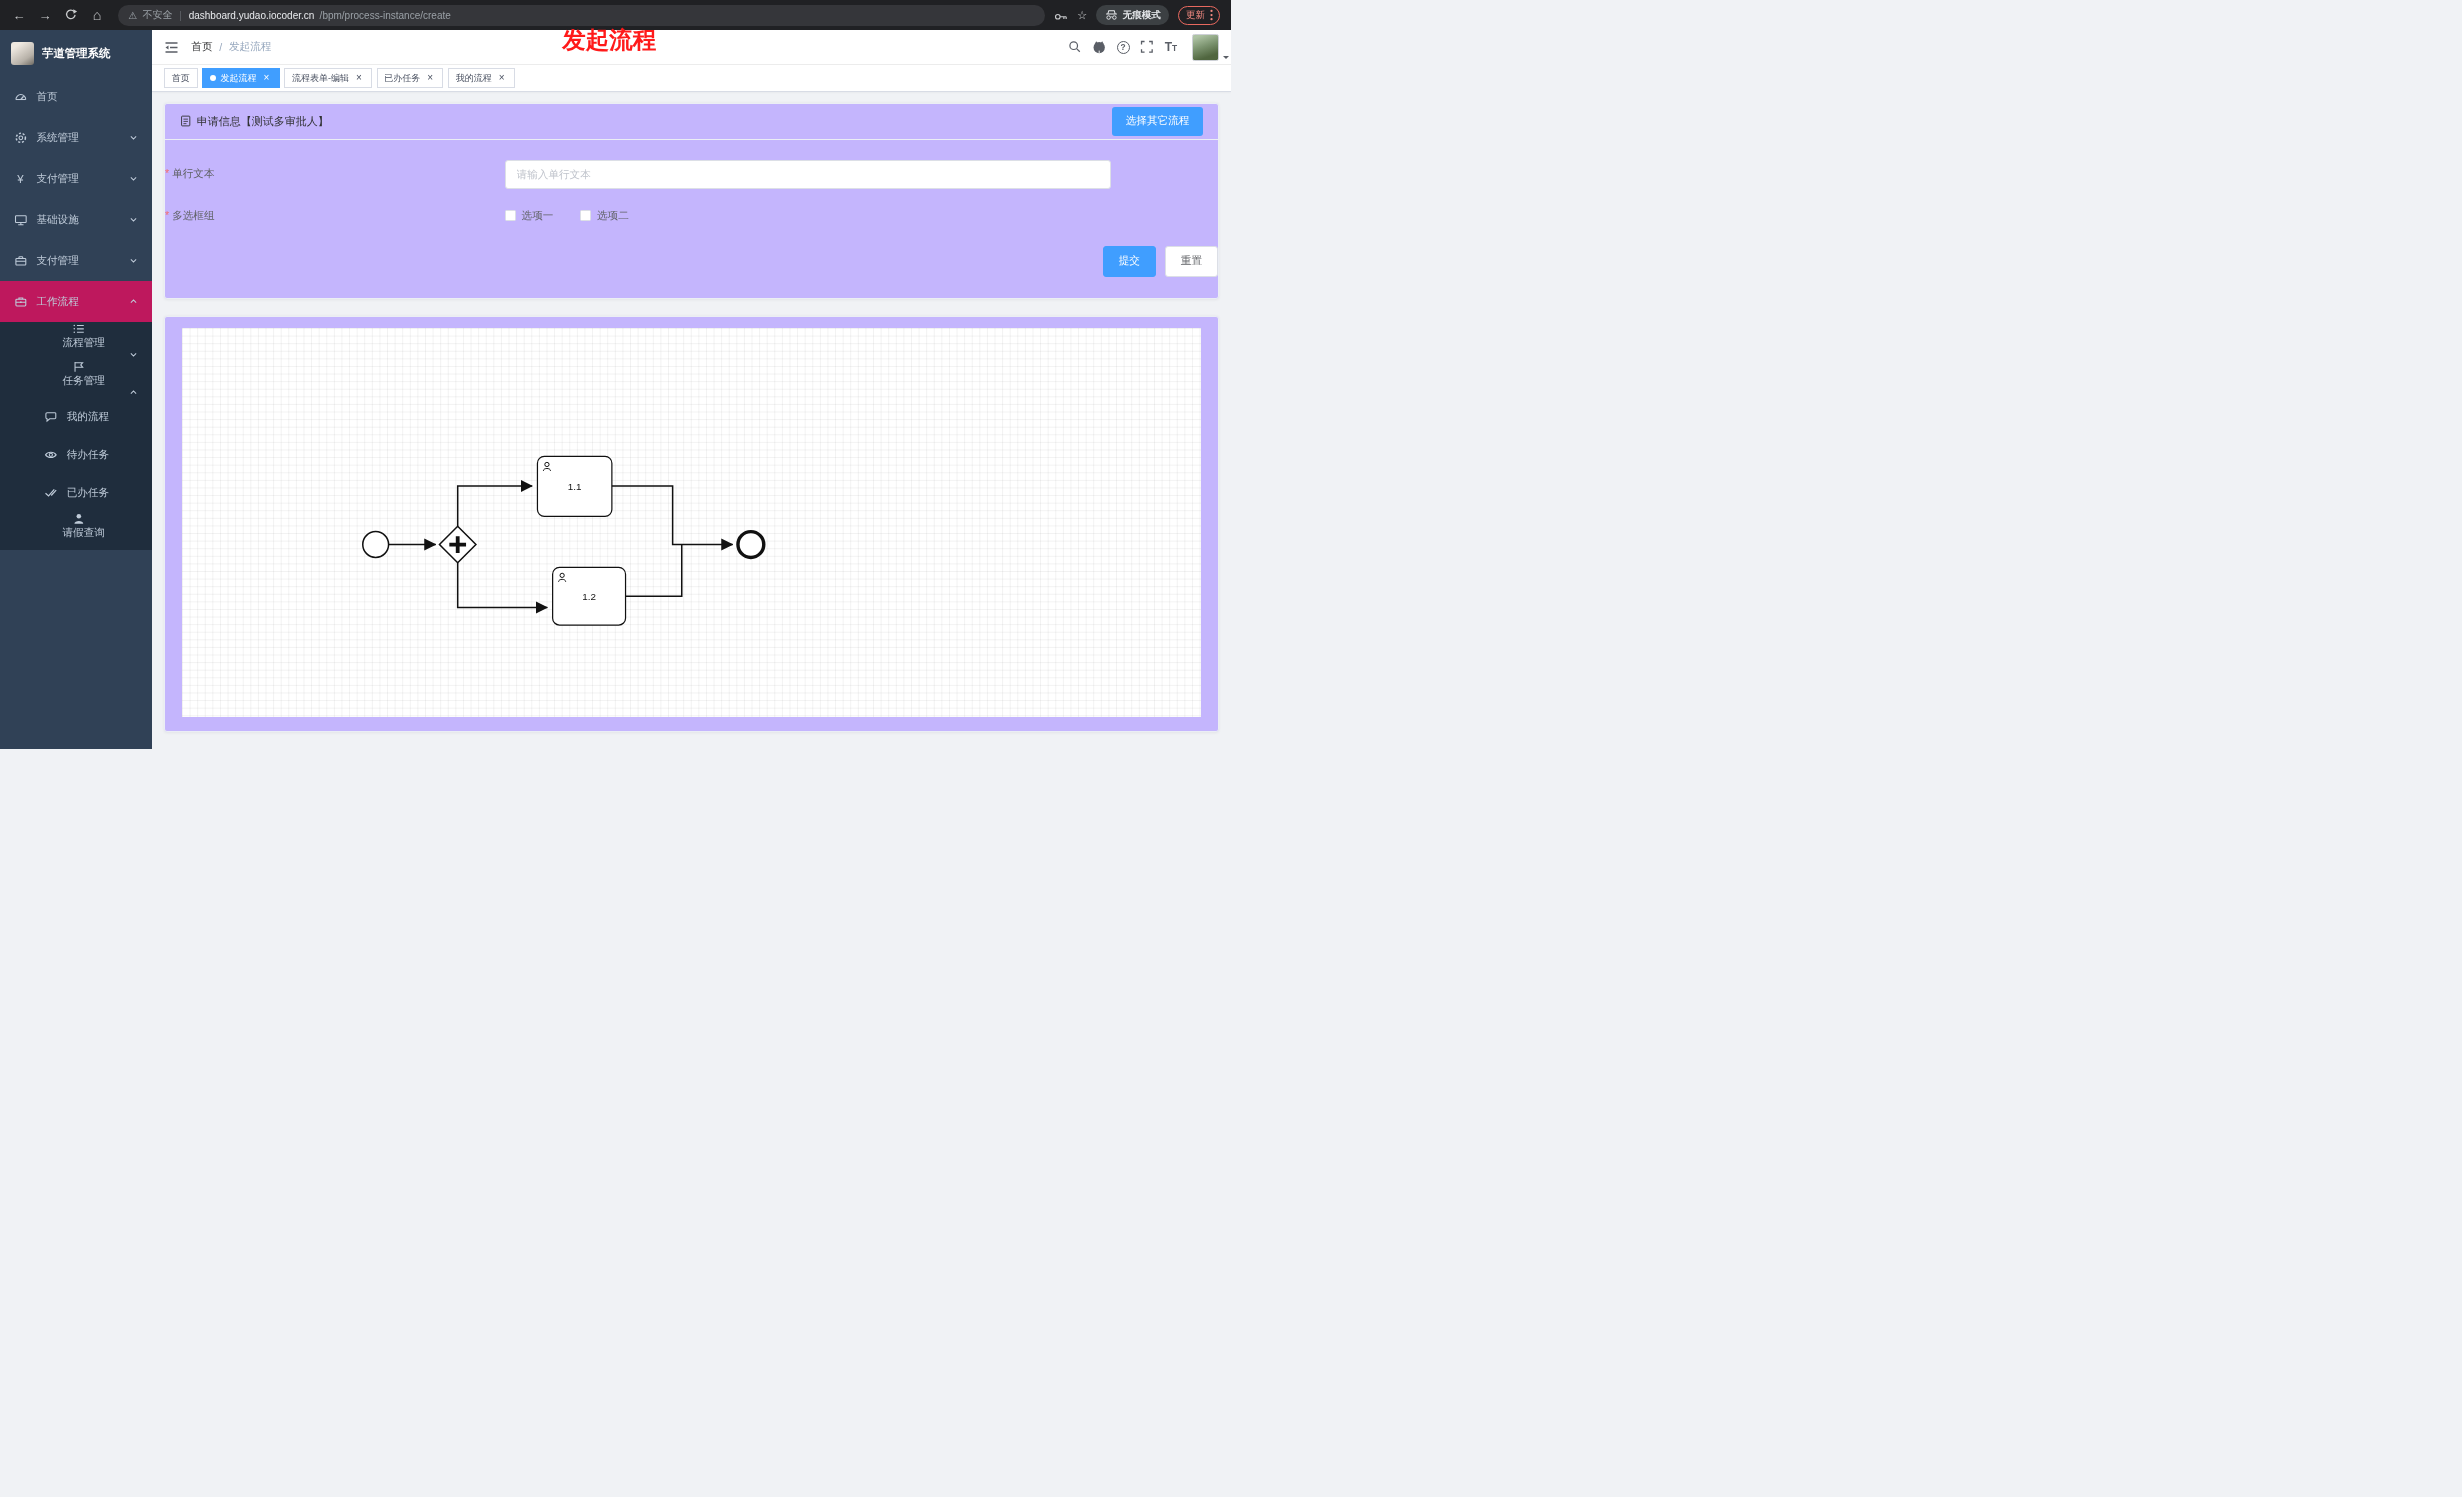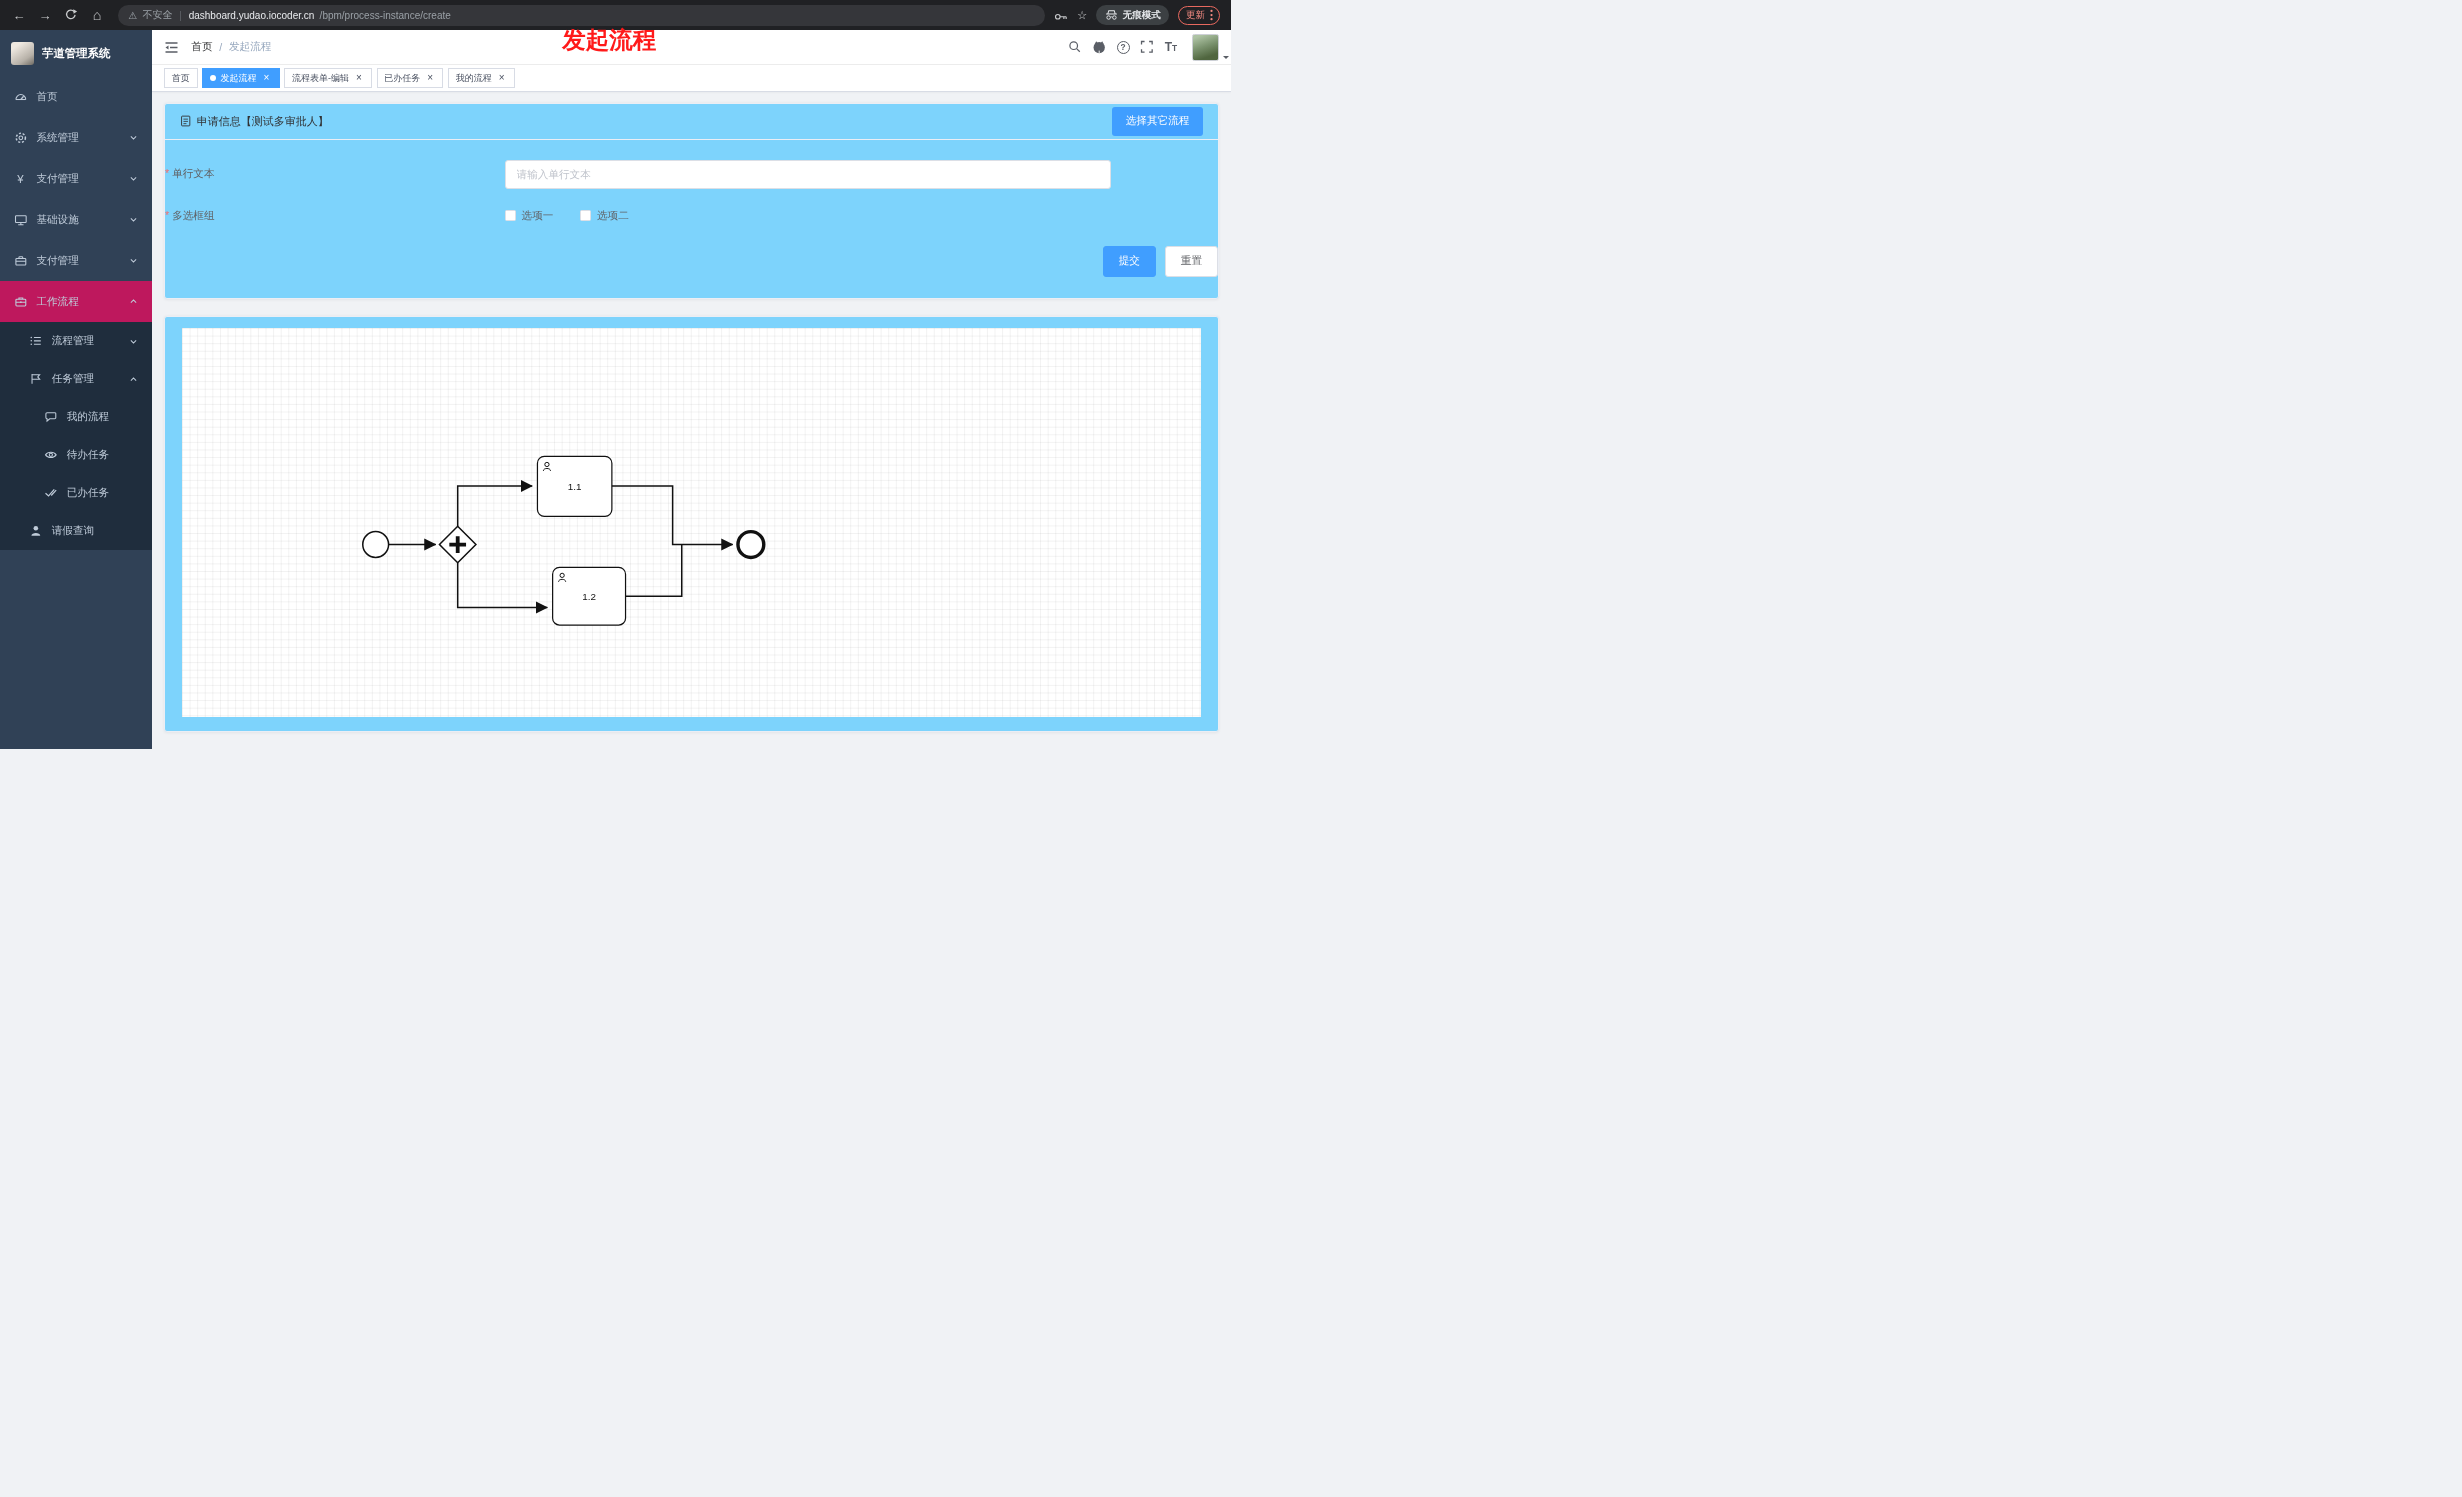--- a/index.html
+++ b/index.html
@@ -38,21 +38,21 @@
   .logo-title { color:#fff; font-size:11.4px; font-weight:700; white-space:nowrap; }
   .menu-item { height:41px; display:flex; align-items:center; padding:0 13.7px; font-size:10.6px; cursor:pointer; }
   .menu-item .mi { width:13.7px; height:13.7px; margin-right:9px; flex-shrink:0; }
   .mi-glyph { width:13.7px; margin-right:9px; text-align:center; font-size:11.4px; color:#bfcbd9; }
   .mi-label { white-space:nowrap; }
   .chevron { margin-left:auto; width:9px; height:9px; }
   .chevron.up { transform:rotate(180deg); }
   .item-workflow { background:#be185d; }
   .submenu { background:#1f2d3d; }
   .submenu .menu-item { height:38px; }
-  .lvl2 { padding-left:29px; }
+  .lvl2 { padding-left:29px;flex-direction:column; }
   .lvl3 { padding-left:44px; }
   svg.icon-stroke { stroke:#bfcbd9; fill:none; stroke-width:1.4; }
 
   
   .main { flex:1; display:flex; flex-direction:column; min-width:0; }
   .header { height:35px; background:#fff; display:flex; align-items:center; padding:0 12px;
             border-bottom:0.8px solid #ececec; }
   .hamburger { width:16.7px; height:16.7px; margin-right:10.6px; cursor:pointer; display:flex; align-items:center; }
   .breadcrumb { display:flex; align-items:center; gap:6.8px; font-size:10.6px; color:#303133; }
   .bc-sep { color:#97a8be; }
@@ -77,21 +77,21 @@
             padding:0 12px; gap:4.6px; box-shadow:0 0.8px 2.3px rgba(0,0,0,.05); }
   .tab { height:20px; display:inline-flex; align-items:center; padding:0 6.8px; border:0.8px solid #d8dce5;
          background:#fff; font-size:9px; color:#495060; gap:4.6px; cursor:pointer; white-space:nowrap; }
   .tab.active { background:#409eff; border-color:#409eff; color:#fff; }
   .tab-dot { width:6px; height:6px; border-radius:50%; background:#fff; }
   .tab-close { font-size:10px; line-height:1; display:flex; align-items:center; justify-content:center;
                width:10.6px; height:10.6px; border-radius:50%; }
 
   
   .content { flex:1; padding:10.6px 12px; overflow:hidden; }
-  .card { background:#7dd3fc; border:0.8px solid #ebeef5; border-radius:3px; box-shadow:0 0.8px 3px rgba(0,0,0,.06); }
+  .card { background:#c4b5fd; border:0.8px solid #ebeef5; border-radius:3px; box-shadow:0 0.8px 3px rgba(0,0,0,.06); }
   .card-header { display:flex; align-items:center; gap:5.3px; padding:0 15px; height:36px;
                  border-bottom:0.8px solid #ebeef5; font-size:11px; color:#303133; }
   .card-header .c-icon { display:flex; align-items:center; }
   .header-btn { margin-left:auto; background:#409eff; color:#fff; border:none; border-radius:3px;
                 padding:7.6px 13.7px; font-size:10.6px; cursor:pointer; }
 
   .form-body { padding:20px 0 21px; }
   .form-row { display:flex; align-items:center; margin-bottom:20px; }
   .form-row.cb-row { margin-bottom:23px; }
   .form-label { width:340px; padding-right:10.6px; font-size:10.6px; color:#606266; flex-shrink:0; }

